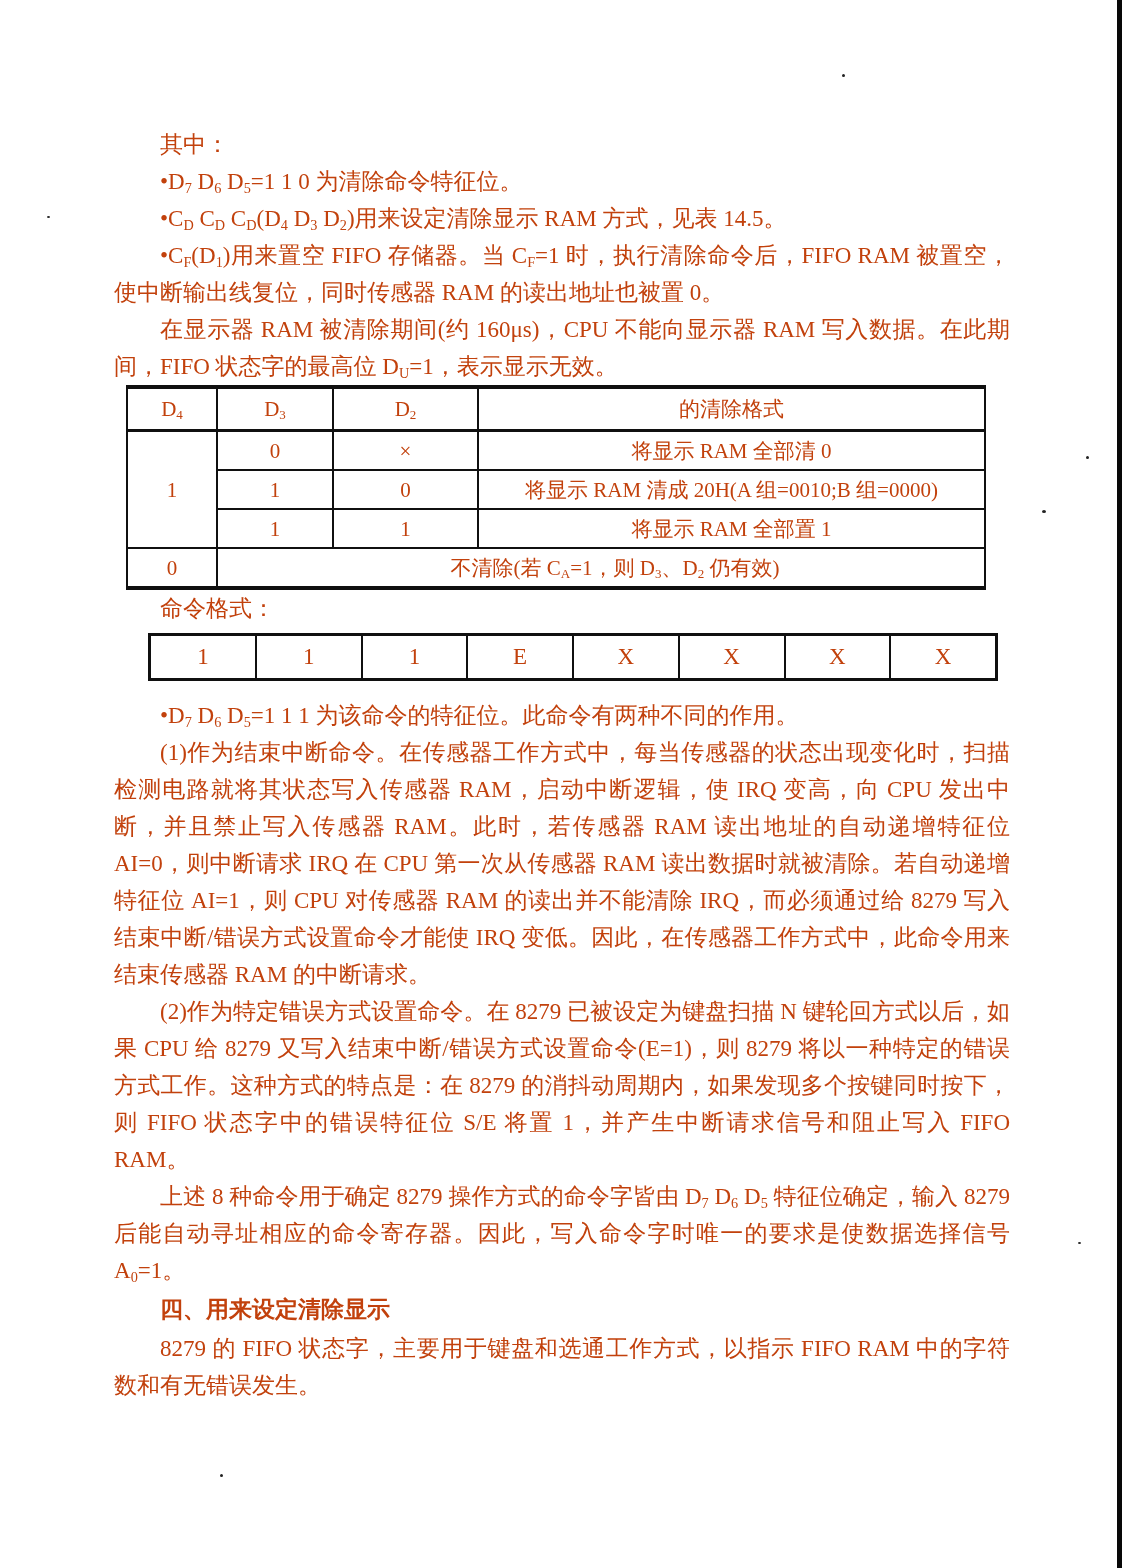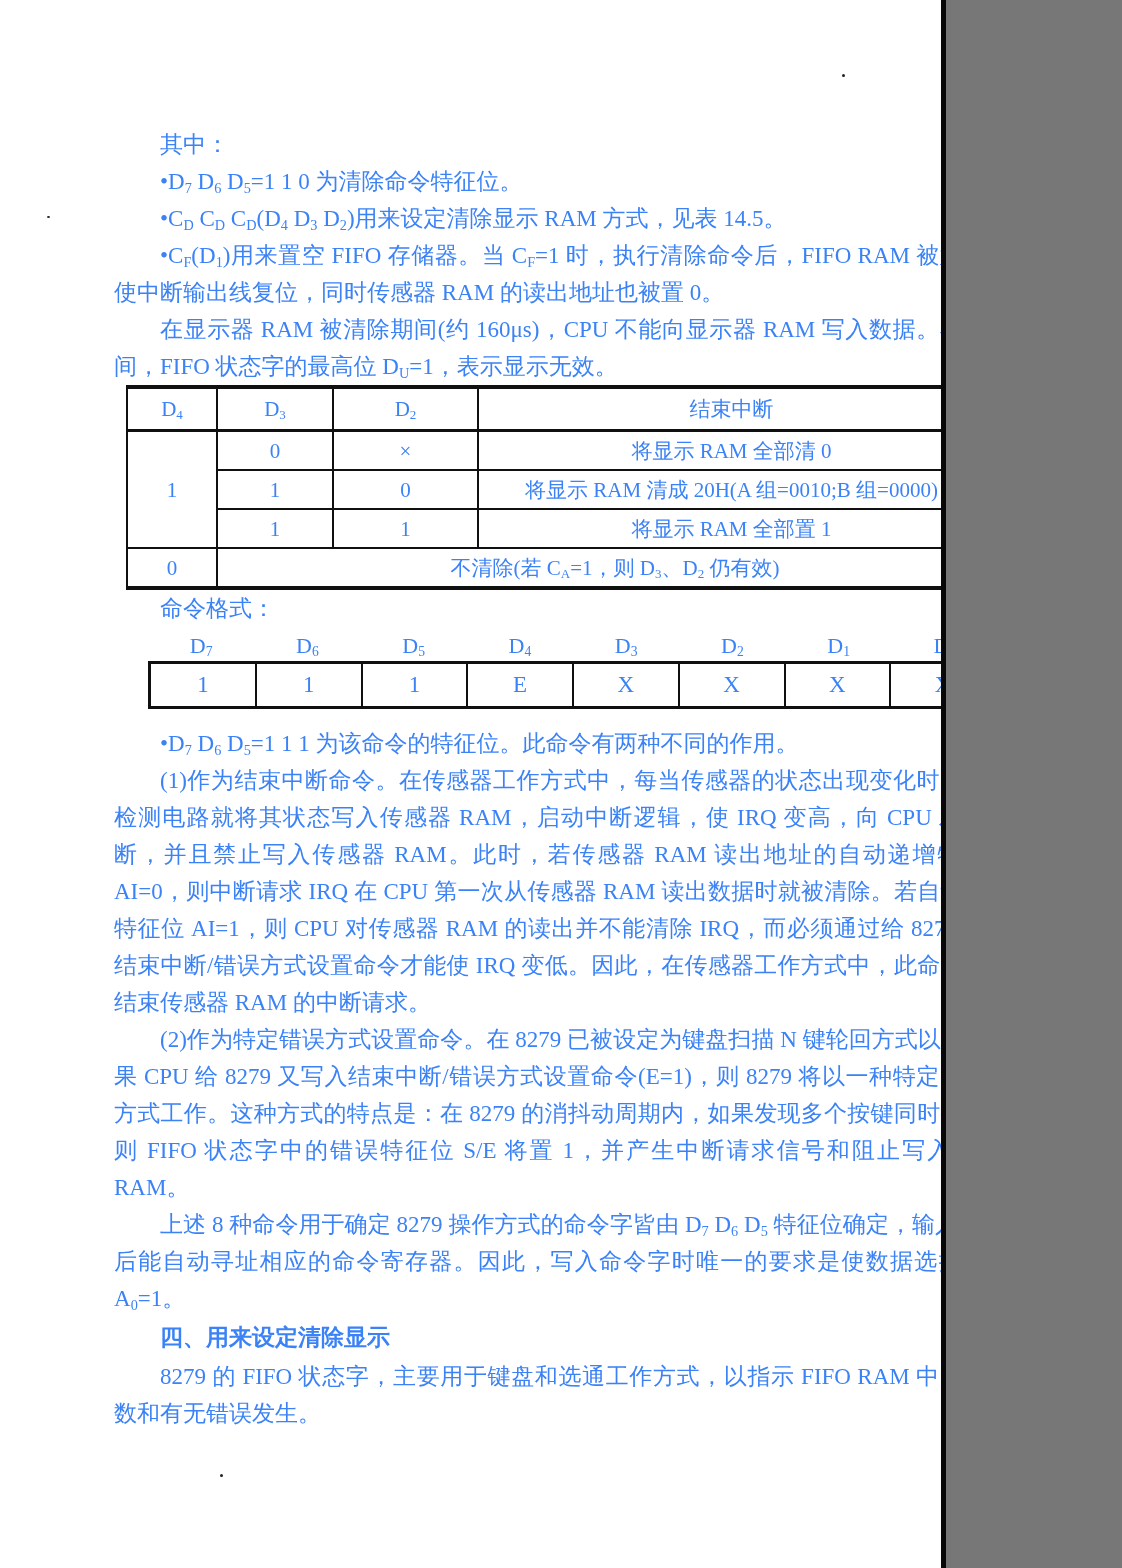--- a/index.html
+++ b/index.html
@@ -1,22 +1,22 @@
 <!DOCTYPE html>
 <html><head>
 <meta charset="utf-8">
 <style>
   html,body{margin:0;padding:0;background:#777;}
   .page{
     position:relative;
-    width:946px;height:1568px;
+    width:1122px;height:1568px;
     background:#ffffff;
     overflow:hidden;
     font-family:"Liberation Serif","DejaVu Serif",serif;
-    color:#3b82f6;
+    color:#c2410c;
   }
   .content{
     position:absolute;top:0;left:0;
     box-sizing:border-box;
     width:1122px;
     padding:126px 112px 0 114px;
     font-size:23px;line-height:37px;
     text-align:justify;
   }
   p{margin:0;}
@@ -94,21 +94,21 @@
     <p class="indent">•C<sub>F</sub>(D<sub>1</sub>)用来置空 FIFO 存储器。当 C<sub>F</sub>=1 时，执行清除命令后，FIFO RAM 被置空，使中断输出线复位，同时传感器 RAM 的读出地址也被置 0。</p>
     <p class="indent">在显示器 RAM 被清除期间(约 160μs)，CPU 不能向显示器 RAM 写入数据。在此期间，FIFO 状态字的最高位 D<sub>U</sub>=1，表示显示无效。</p>
 
 
     <table class="clear">
       <tbody>
         <tr class="hdr">
           <th class="c1">D<sub>4</sub></th>
           <th class="c2">D<sub>3</sub></th>
           <th class="c3">D<sub>2</sub></th>
-          <th>结束中断</th>
+          <th>的清除格式</th>
         </tr>
         <tr>
           <td class="c1" rowspan="3">1</td>
           <td class="c2">0</td>
           <td class="c3">×</td>
           <td>将显示 RAM 全部清 0</td>
         </tr>
         <tr>
           <td class="c2">1</td>
           <td class="c3">0</td>
@@ -122,30 +122,20 @@
         <tr>
           <td class="c1">0</td>
           <td class="noclear" colspan="3">不清除(若 C<sub>A</sub>=1，则 D<sub>3</sub>、D<sub>2</sub> 仍有效)</td>
         </tr>
       </tbody>
     </table>
 
     <p class="indent">命令格式：</p>
 
     <div class="reg">
-      <div class="reg-labels">
-        <span>D<sub>7</sub></span>
-        <span>D<sub>6</sub></span>
-        <span>D<sub>5</sub></span>
-        <span>D<sub>4</sub></span>
-        <span>D<sub>3</sub></span>
-        <span>D<sub>2</sub></span>
-        <span>D<sub>1</sub></span>
-        <span>D<sub>0</sub></span>
-      </div>
       <div class="reg-cells">
         <div>1</div>
         <div>1</div>
         <div>1</div>
         <div>E</div>
         <div>X</div>
         <div>X</div>
         <div>X</div>
         <div>X</div>
       </div>

